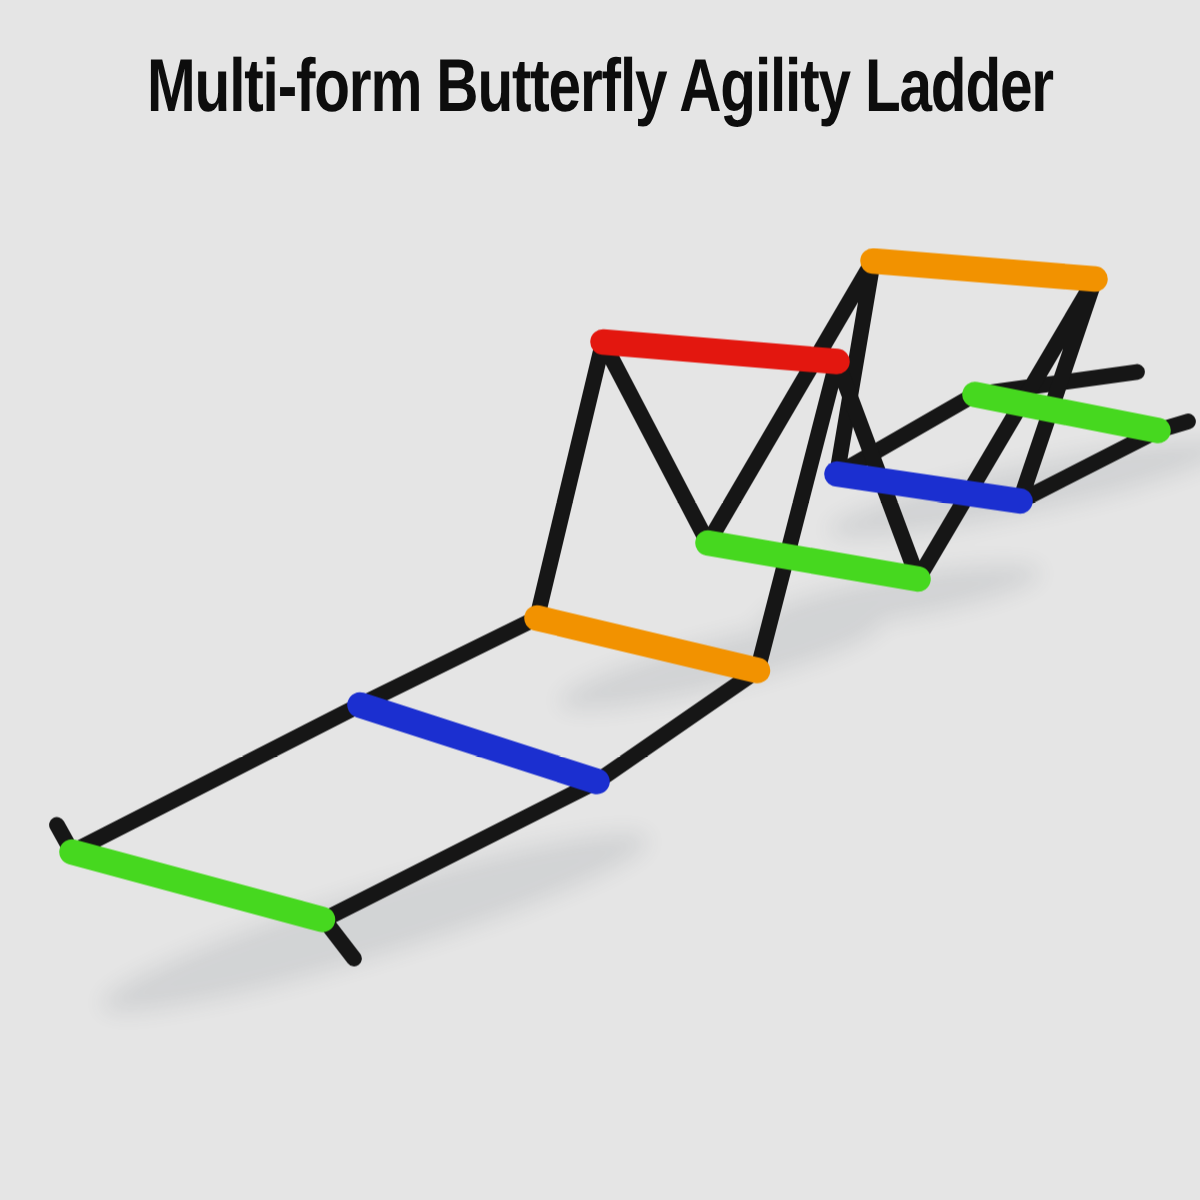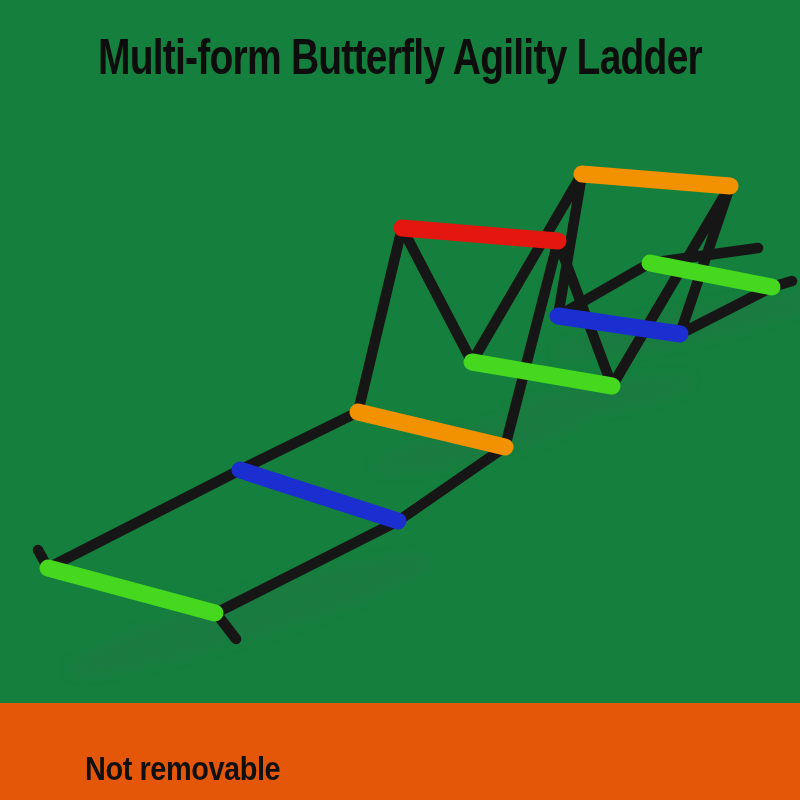--- a/index.html
+++ b/index.html
@@ -1,19 +1,19 @@
 <!DOCTYPE html>
 <html><head>
 <meta charset="utf-8">
 <style>
   html,body{margin:0;padding:0;}
   .page{
     position:relative;
     width:800px;height:800px;
-    background:#15803d;
+    background:#e5e5e5;
     overflow:hidden;
     font-family:"Liberation Sans", sans-serif;
   }
   .title{
     position:absolute;
     top:26px;left:0;right:0;
     margin:0;
     text-align:center;
     font-size:50px;
     line-height:1.25;
@@ -83,17 +83,14 @@
     <path class="rung" d="M 48 568 L 215 613" stroke="#46d81f"></path>
     <path class="rung" d="M 240 470 L 398 521" stroke="#1b2fd0"></path>
     <path class="rung" d="M 358 412 L 505 447" stroke="#f29200"></path>
     <path class="rung" d="M 402 228 L 558 241" stroke="#e3170f"></path>
     <path class="rung" d="M 472 362 L 612 386" stroke="#46d81f"></path>
     <path class="rung" d="M 582 174 L 730 186" stroke="#f29200"></path>
     <path class="rung" d="M 558 316 L 680 334" stroke="#1b2fd0"></path>
     <path class="rung" d="M 650 263 L 772 287" stroke="#46d81f"></path>
   </svg>
 
-  <div class="banner" style="background-color: rgb(229, 87, 8);">
-    <span class="banner-text" style="color: rgb(16, 16, 16);">Not removable</span>
-  </div>
 
 </div>
 
 </body></html>

